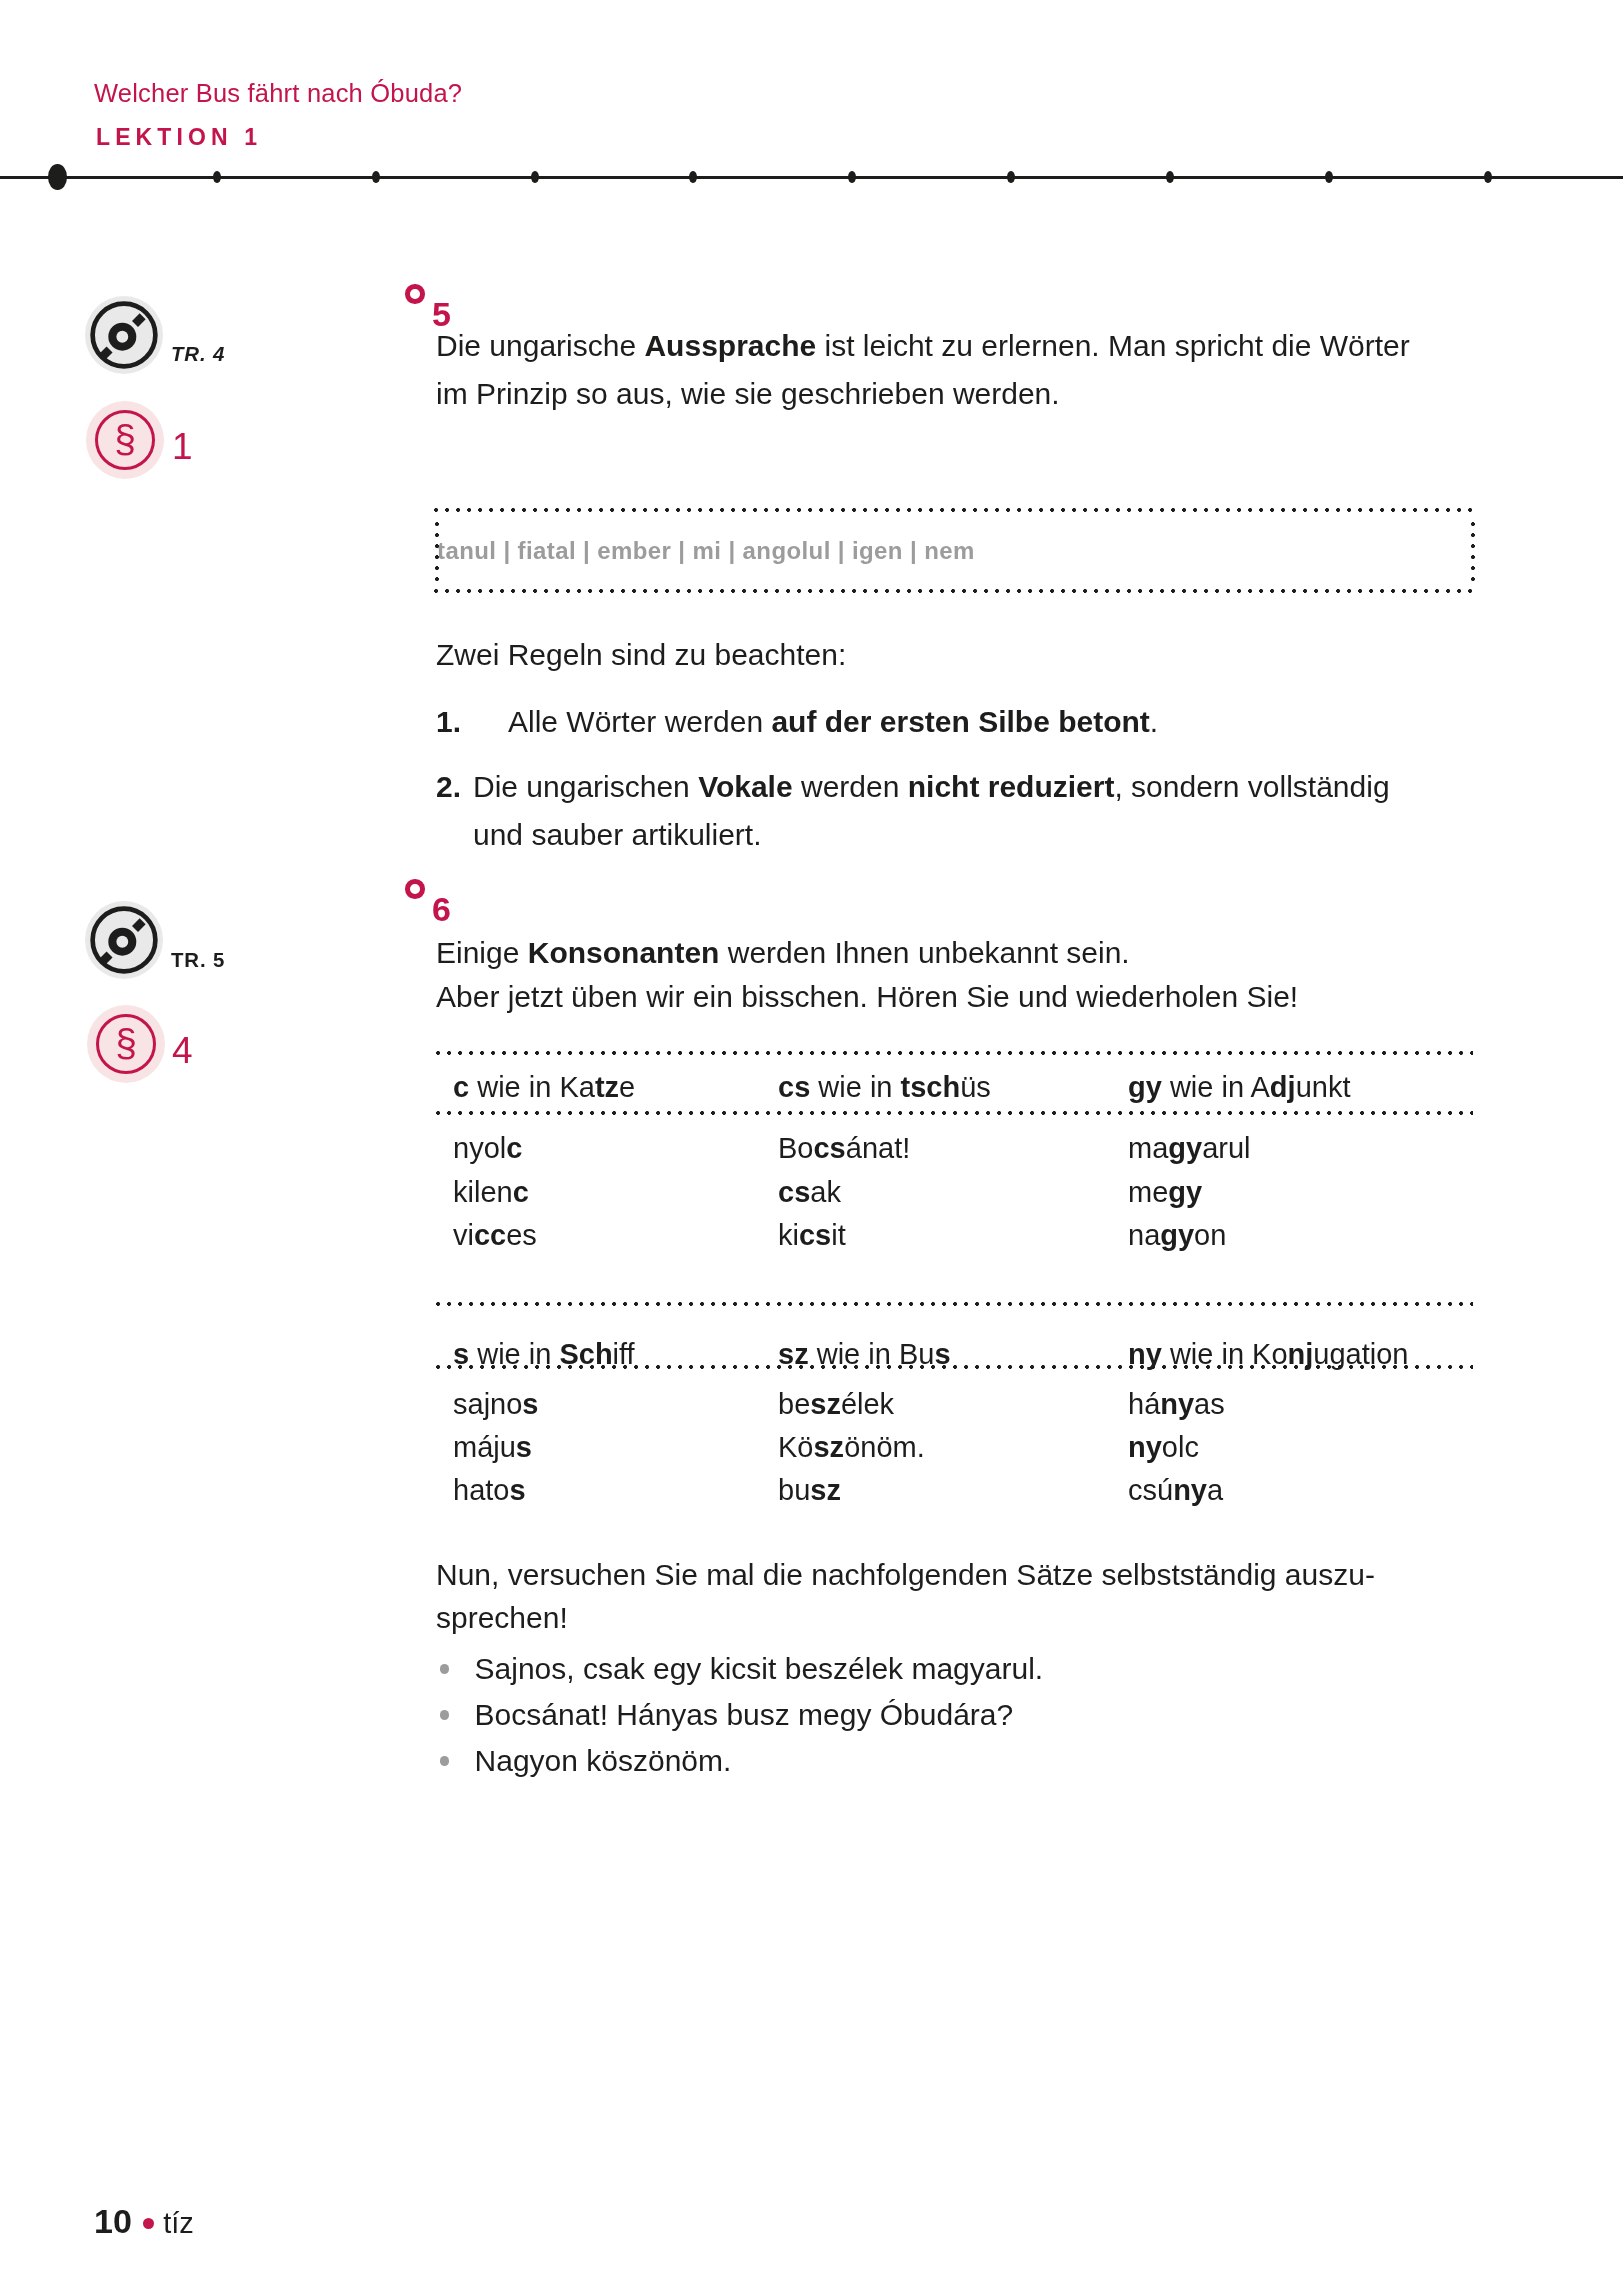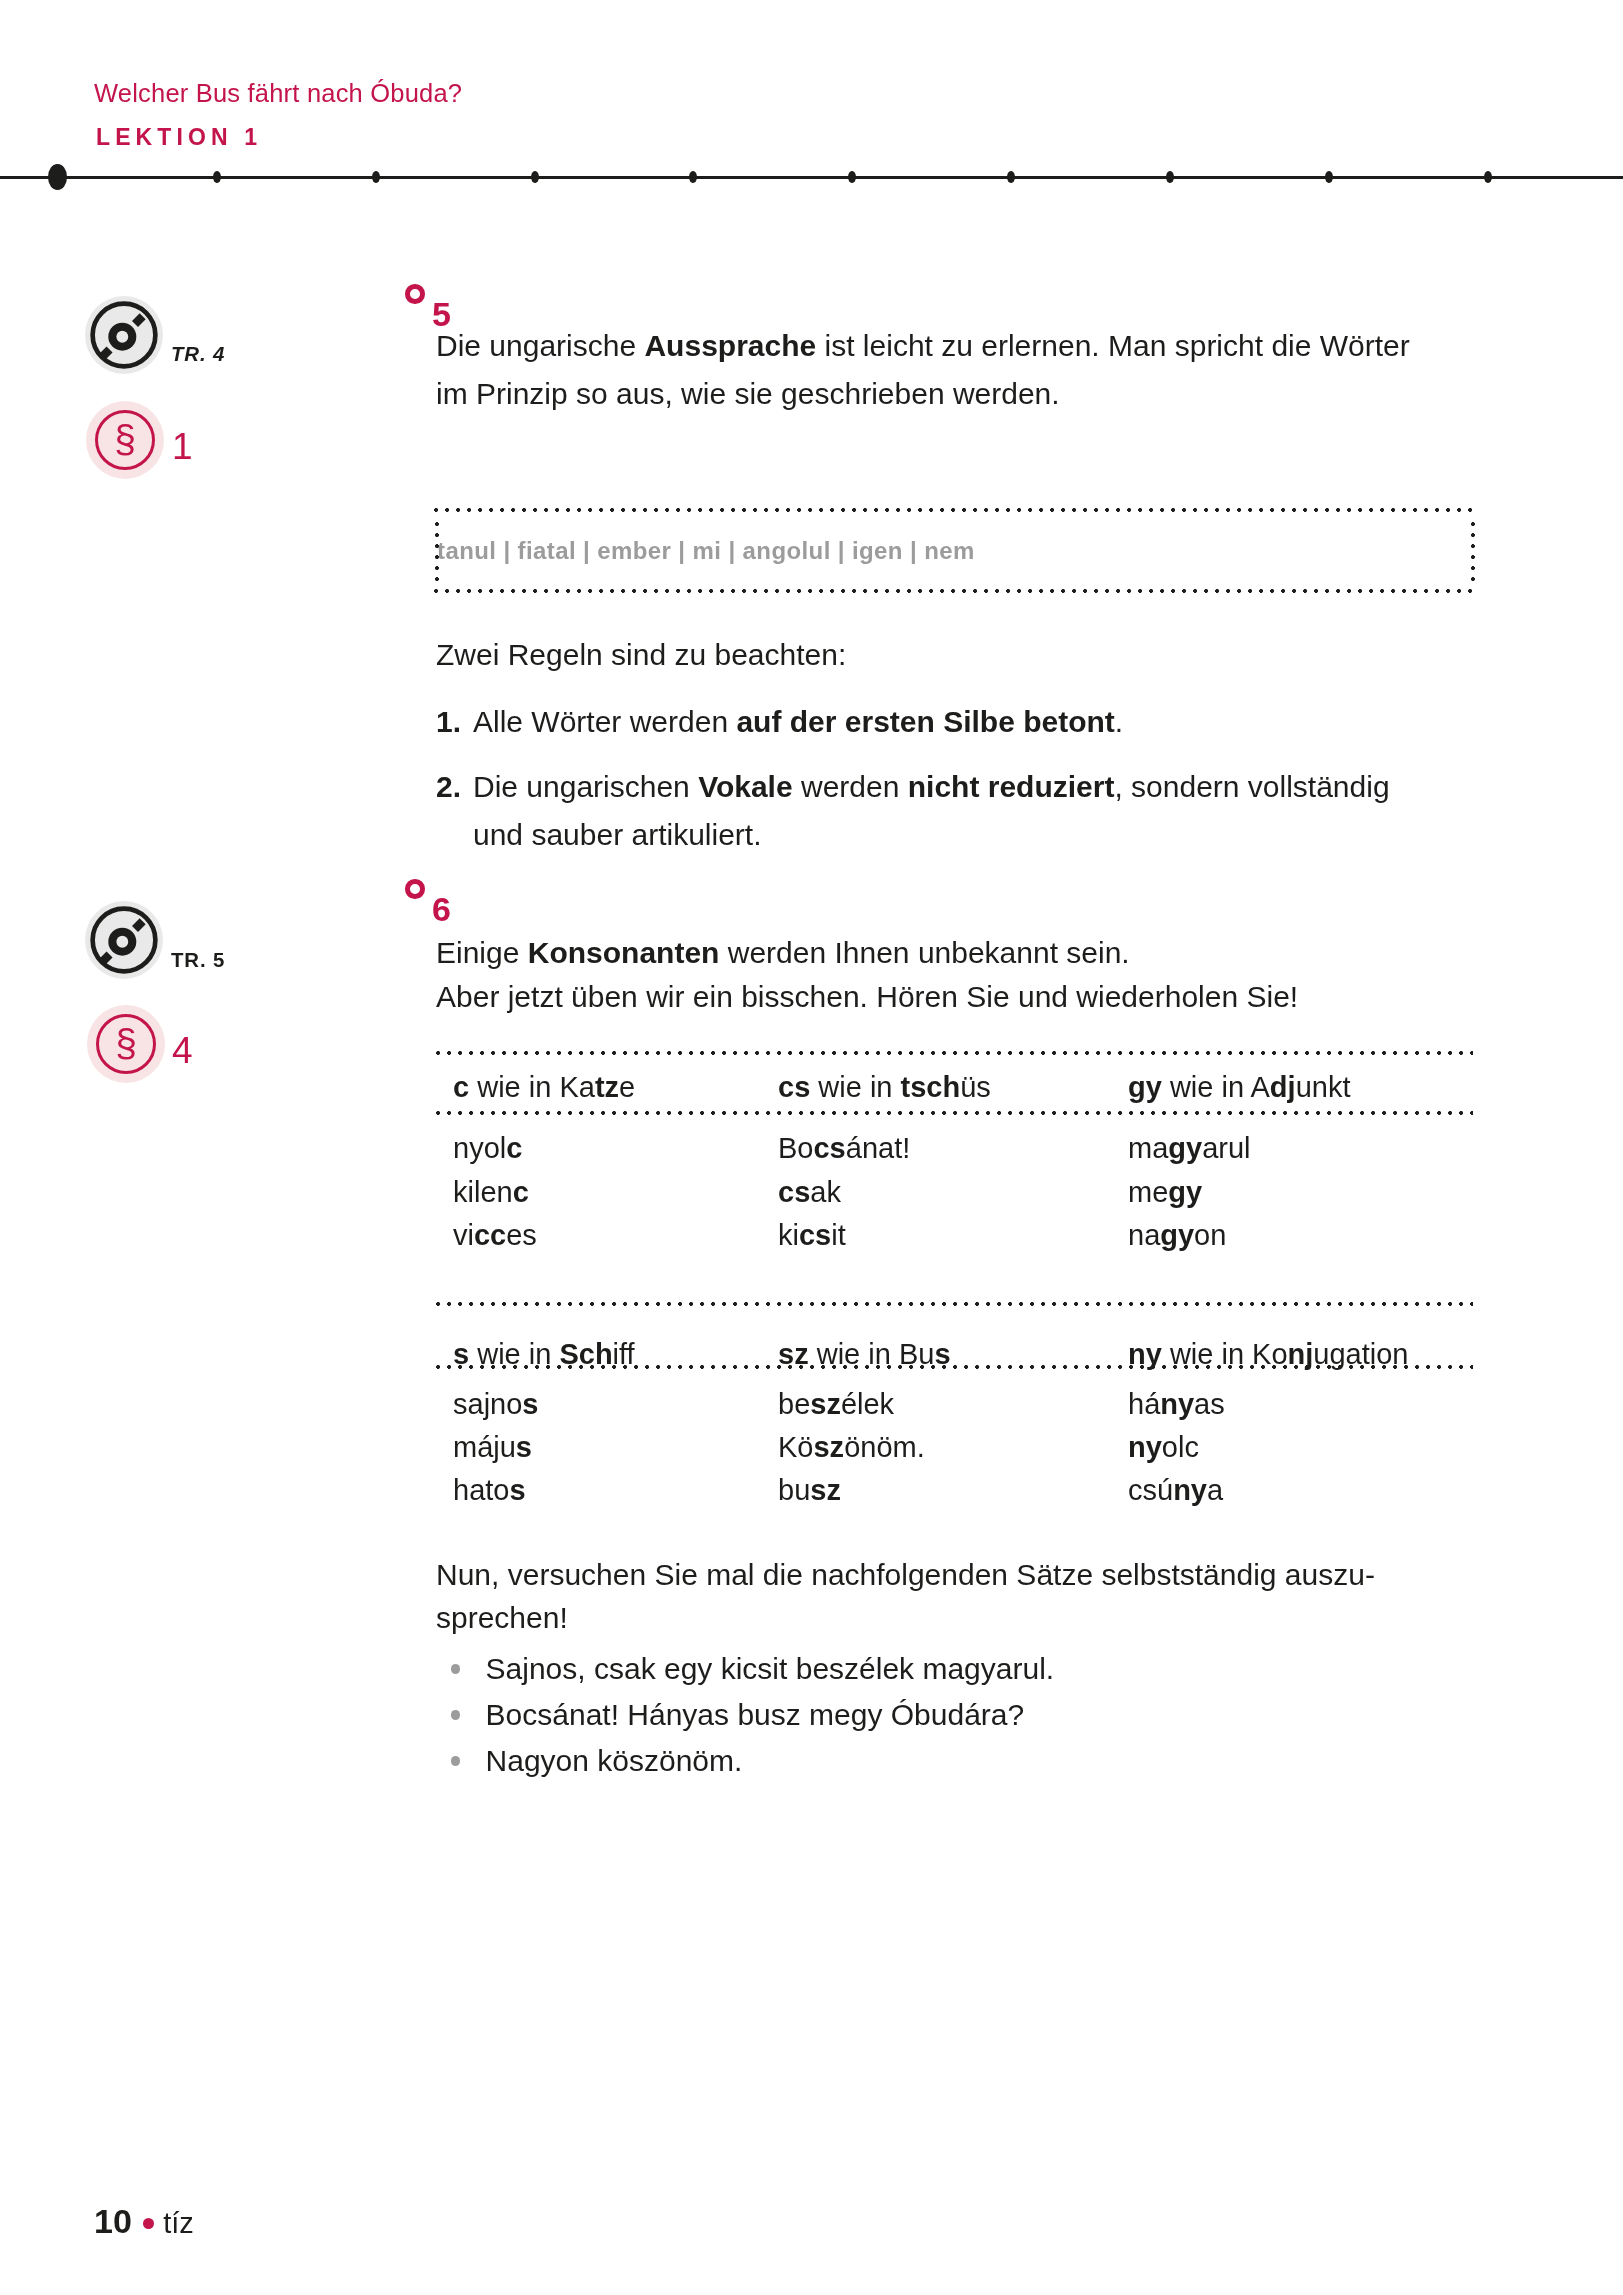--- a/index.html
+++ b/index.html
@@ -73,21 +73,21 @@
   
   .ptable{left:436px;width:1037px;height:213px;}
   .ptable .trow{
     position:absolute;left:0;width:1037px;
     display:grid;grid-template-columns:342px 350px 1fr;
     font-size:29px;line-height:1;
   }
   .ptable .trow .cell:first-child{padding-left:17px;}
 
   
-  .bullet-row{left:443px;display:flex;align-items:flex-end;font-size:30px;line-height:1;}
+  .bullet-row{left:432px;display:flex;align-items:flex-end;font-size:30px;line-height:1;}
   .bullet-dot{
     width:9.4px;height:9.4px;border-radius:50%;background:#9c9c9c;
     margin-left:7.7px;margin-right:25.5px;align-self:center;flex:0 0 auto;
   }
 
   
   .footer{left:94px;top:2204px;display:flex;align-items:baseline;}
   .footer .pnum{font-size:34px;font-weight:700;line-height:1;}
   .footer .fdot{width:11px;height:11px;border-radius:50%;background:#c3154b;align-self:center;margin:5.1px 9.4px 0 11px;}
   .footer .pword{font-size:29px;line-height:1;}
@@ -141,21 +141,21 @@
     <span class="dotline-h" style="left:-2.6px;bottom:-1.7px;width:1042px;"></span>
     <span class="dotline-v" style="left:-1.7px;top:12px;height:60px;"></span>
     <span class="dotline-v" style="right:-1.7px;top:12px;height:60px;"></span>
     <span class="examples-text">tanul  |  fiatal  |  ember  |  mi  |  angolul  |  igen  |  nem</span>
   </div>
 
   <div class="abs body-text" style="left:436px;top:631px;">Zwei Regeln sind zu beachten:</div>
 
   <div class="abs rule-item" style="left:436px;top:698px;">
     <span class="rule-num">1.</span>
-    <span class="rich" style="white-space:pre-line;"><span>Alle Wörter werden </span><b>auf der ersten Silbe betont</b><span>.</span></span>
+    <span class="rich" style="white-space:pre-line;margin-left:35px;"><span>Alle Wörter werden </span><b>auf der ersten Silbe betont</b><span>.</span></span>
   </div>
   <div class="abs rule-item" style="left:436px;top:763px;">
     <span class="rule-num">2.</span>
     <span class="rich" style="white-space:pre-line;"><span>Die ungarischen </span><b>Vokale</b><span> werden </span><b>nicht reduziert</b><span>, sondern vollständig
 und sauber artikuliert.</span></span>
   </div>
 
   <div class="abs cd-wrap" style="left:85px;top:901px;">
     <svg width="78" height="78" viewBox="0 0 92 92">
       <circle cx="46" cy="46" r="46" fill="#e9e9e9"></circle>

